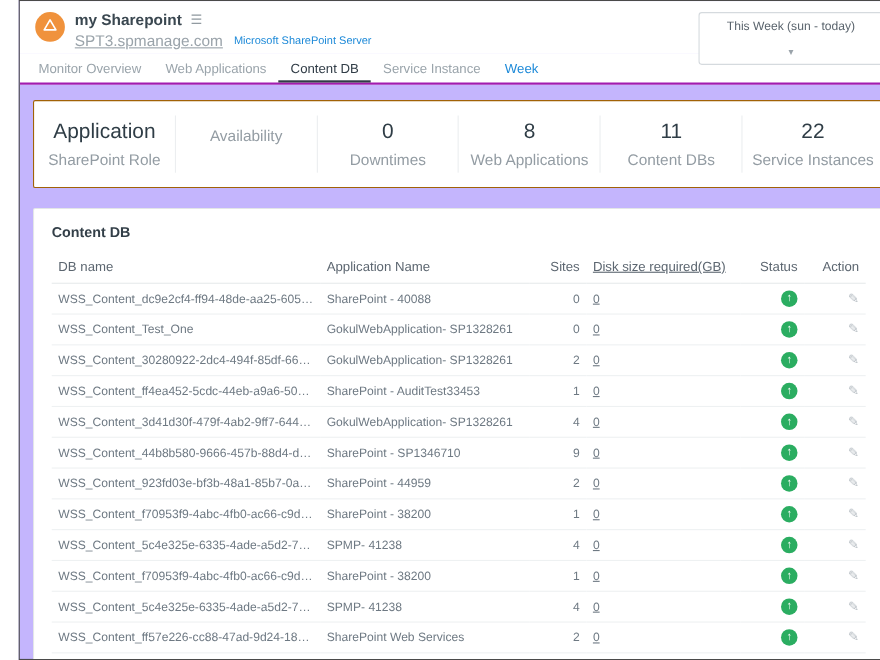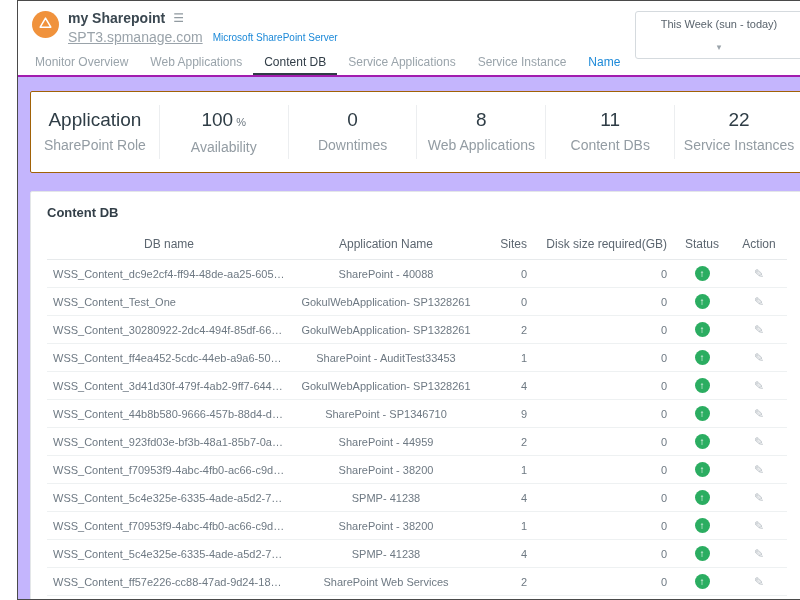--- a/index.html
+++ b/index.html
@@ -31,26 +31,26 @@
   .sum-cell { flex: 1; text-align: center; border-right: 1px solid #eceef0; padding: 4px 4px; }
   .sum-cell:last-child { border-right: none; }
   .sum-value { font-size: 19px; color: #2f3d46; line-height: 22px; }
   .sum-unit { font-size: 11px; color: #6d7881; }
   .sum-label { font-size: 14px; color: #939ca3; margin-top: 6px; }
 
   
   .db-card { margin: 18px 12px 12px; background: #fff; border: 1px solid #e3e6e8; border-radius: 2px; padding-bottom: 10px; }
   .db-title { font-size: 13px; font-weight: bold; color: #333f48; padding: 13px 16px 9px; }
   table { width: calc(100% - 32px); margin: 0 16px; border-collapse: collapse; table-layout: fixed; }
-  th { font-size: 12px; color: #5c6670; font-weight: 400; text-align: center; padding: 8px 6px; border-bottom: 1px solid #e7eaec; white-space: nowrap; overflow: hidden; }
+  th { font-size: 12px; color: #5c6670; font-weight: 400; text-align: left; padding: 8px 6px; border-bottom: 1px solid #e7eaec; white-space: nowrap; overflow: hidden; }
   td { font-size: 11px; color: #6e7983; padding: 6px; line-height: 12px; border-bottom: 1px solid #eef1f2; overflow: hidden; white-space: nowrap; text-overflow: ellipsis; }
-  .c-app { text-align: center; }
+  .c-app { text-align: left; }
   .c-sites { text-align: right; }
-  .c-disk { text-align: right; }
-  .c-status, .c-action { text-align: center; }
+  .c-disk { text-align: left; text-decoration: underline; }
+  .c-status, .c-action { text-align: right; }
   .status-dot { display: inline-flex; width: 15px; height: 15px; border-radius: 50%; background: #2bad61; color: #fff; font-size: 10px; font-weight: bold; align-items: center; justify-content: center; line-height: 1; }
   .edit { color: #b3bac0; font-size: 12px; cursor: pointer; line-height: 1; }
 </style>
 </head>
 <body>
 
 <div class="screen">
 
   <div class="topbar">
     <div class="logo">
@@ -73,32 +73,30 @@
     <div class="time-select">
       <span>This Week (sun - today)</span>
       <span class="caret">▾</span>
     </div>
   </div>
 
   <div class="tabbar">
       <span class="tab">Monitor Overview</span>
       <span class="tab">Web Applications</span>
       <span class="tab active">Content DB</span>
-      <span class="tab">Service Applications</span>
       <span class="tab">Service Instance</span>
-      <span class="tab accent">Name</span>
+      <span class="tab accent">Week</span>
     </div>
 
   <div class="summary-card">
       <div class="sum-cell">
         <div class="sum-value">Application</div>
         <div class="sum-label">SharePoint Role</div>
       </div>
       <div class="sum-cell">
-        <div class="sum-value">100<span class="sum-unit"> %</span></div>
         <div class="sum-label">Availability</div>
       </div>
       <div class="sum-cell">
         <div class="sum-value">0</div>
         <div class="sum-label">Downtimes</div>
       </div>
       <div class="sum-cell">
         <div class="sum-value">8</div>
         <div class="sum-label">Web Applications</div>
       </div>

